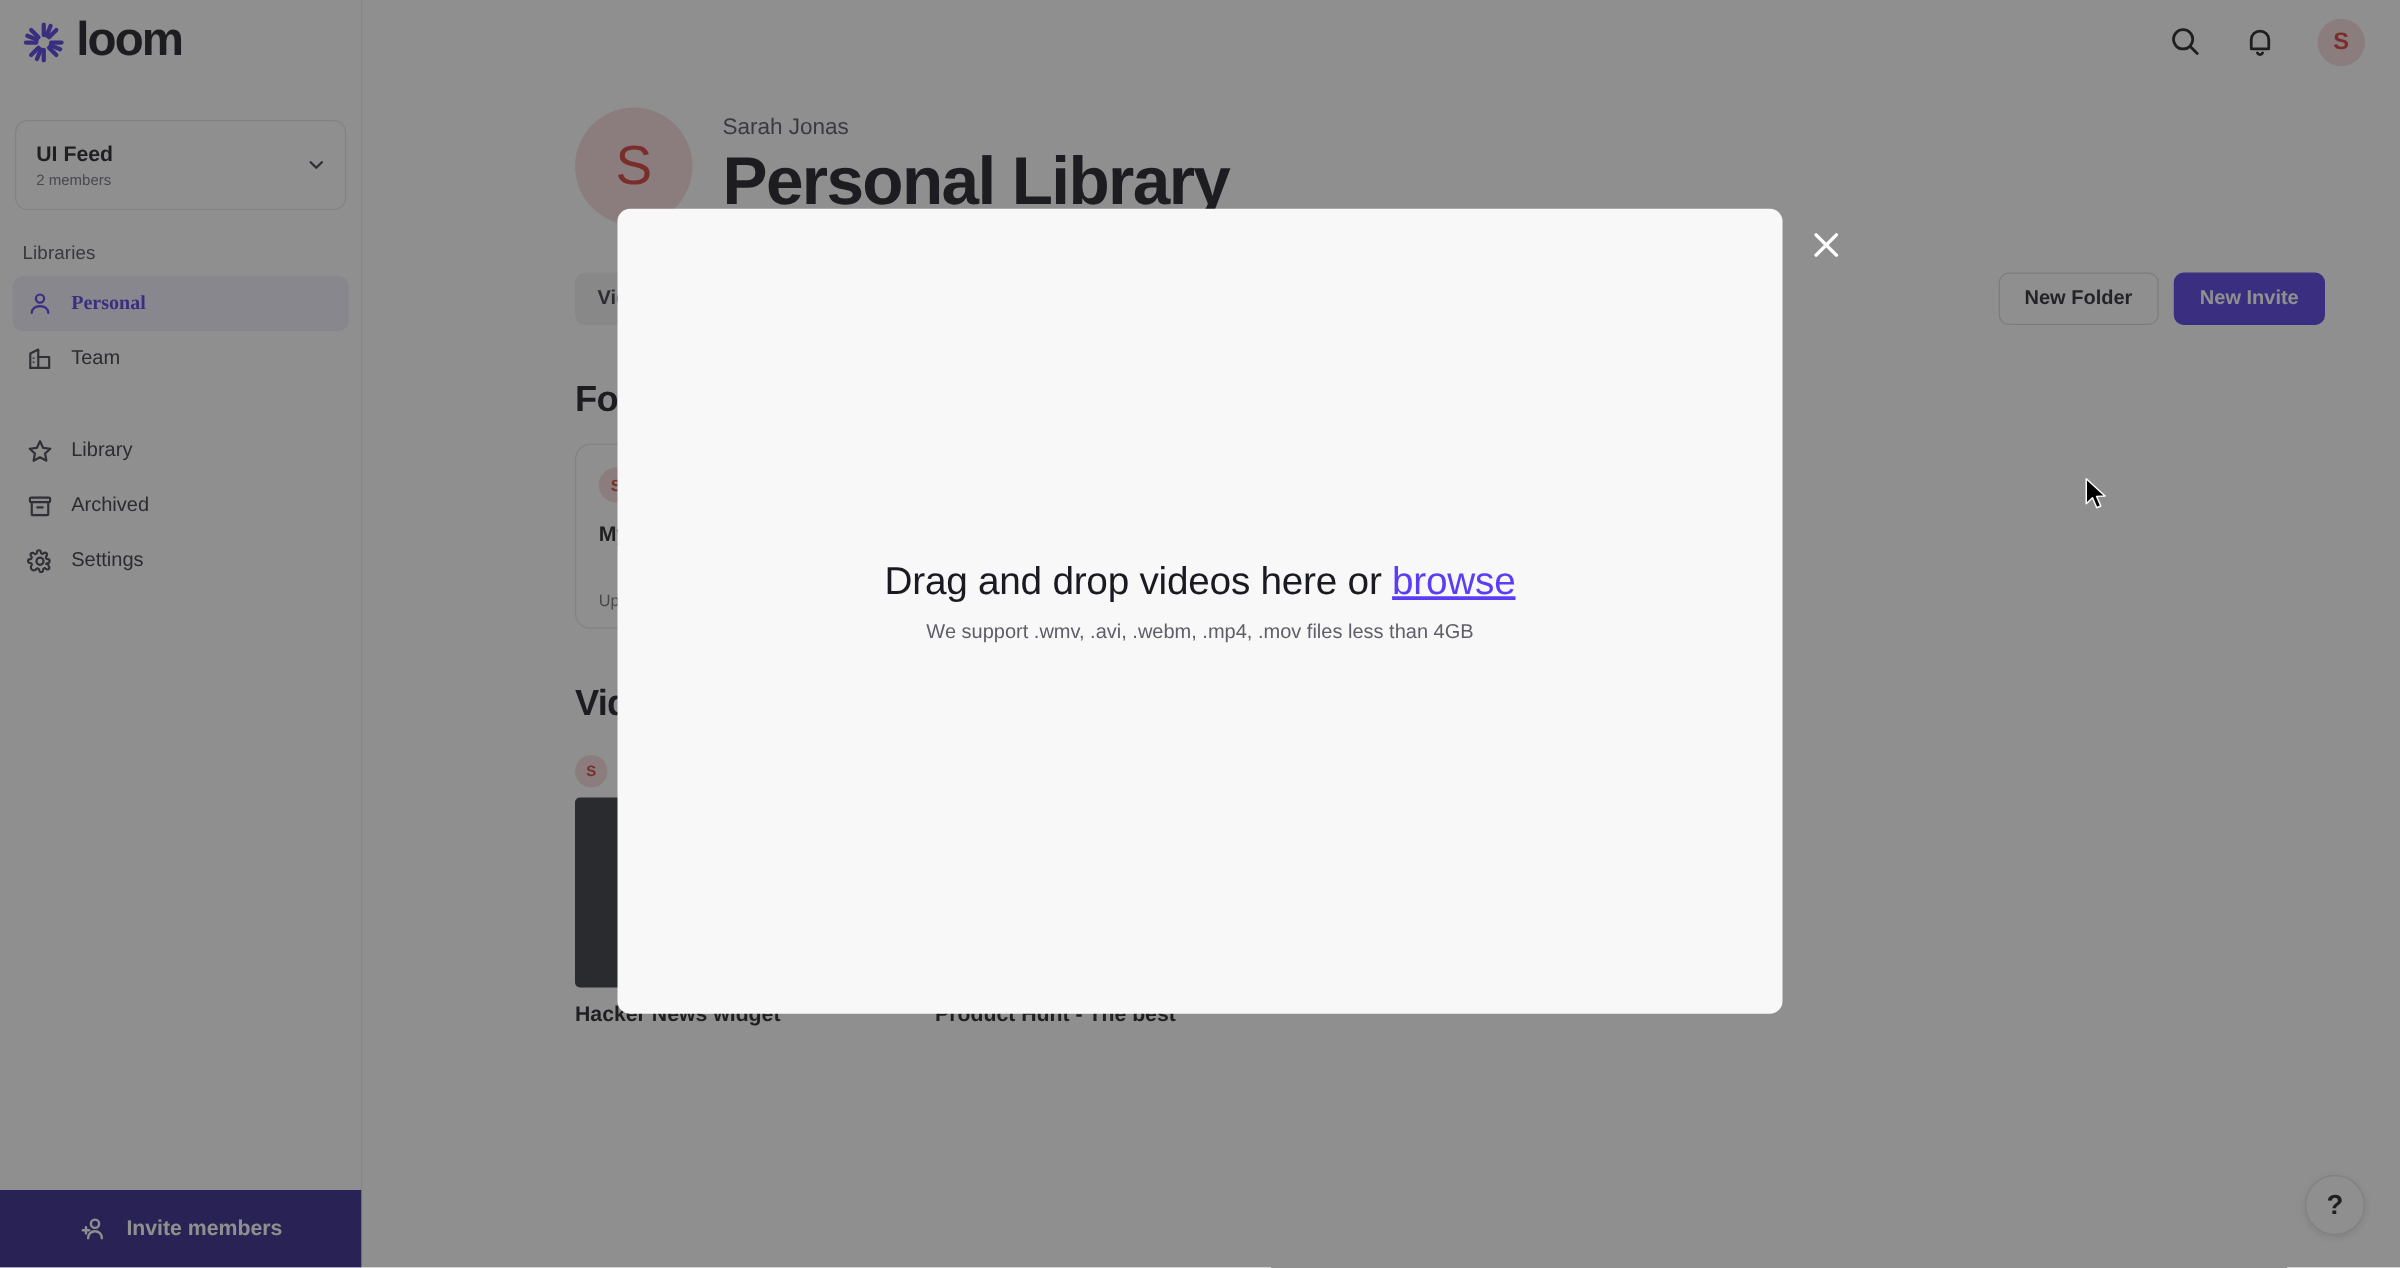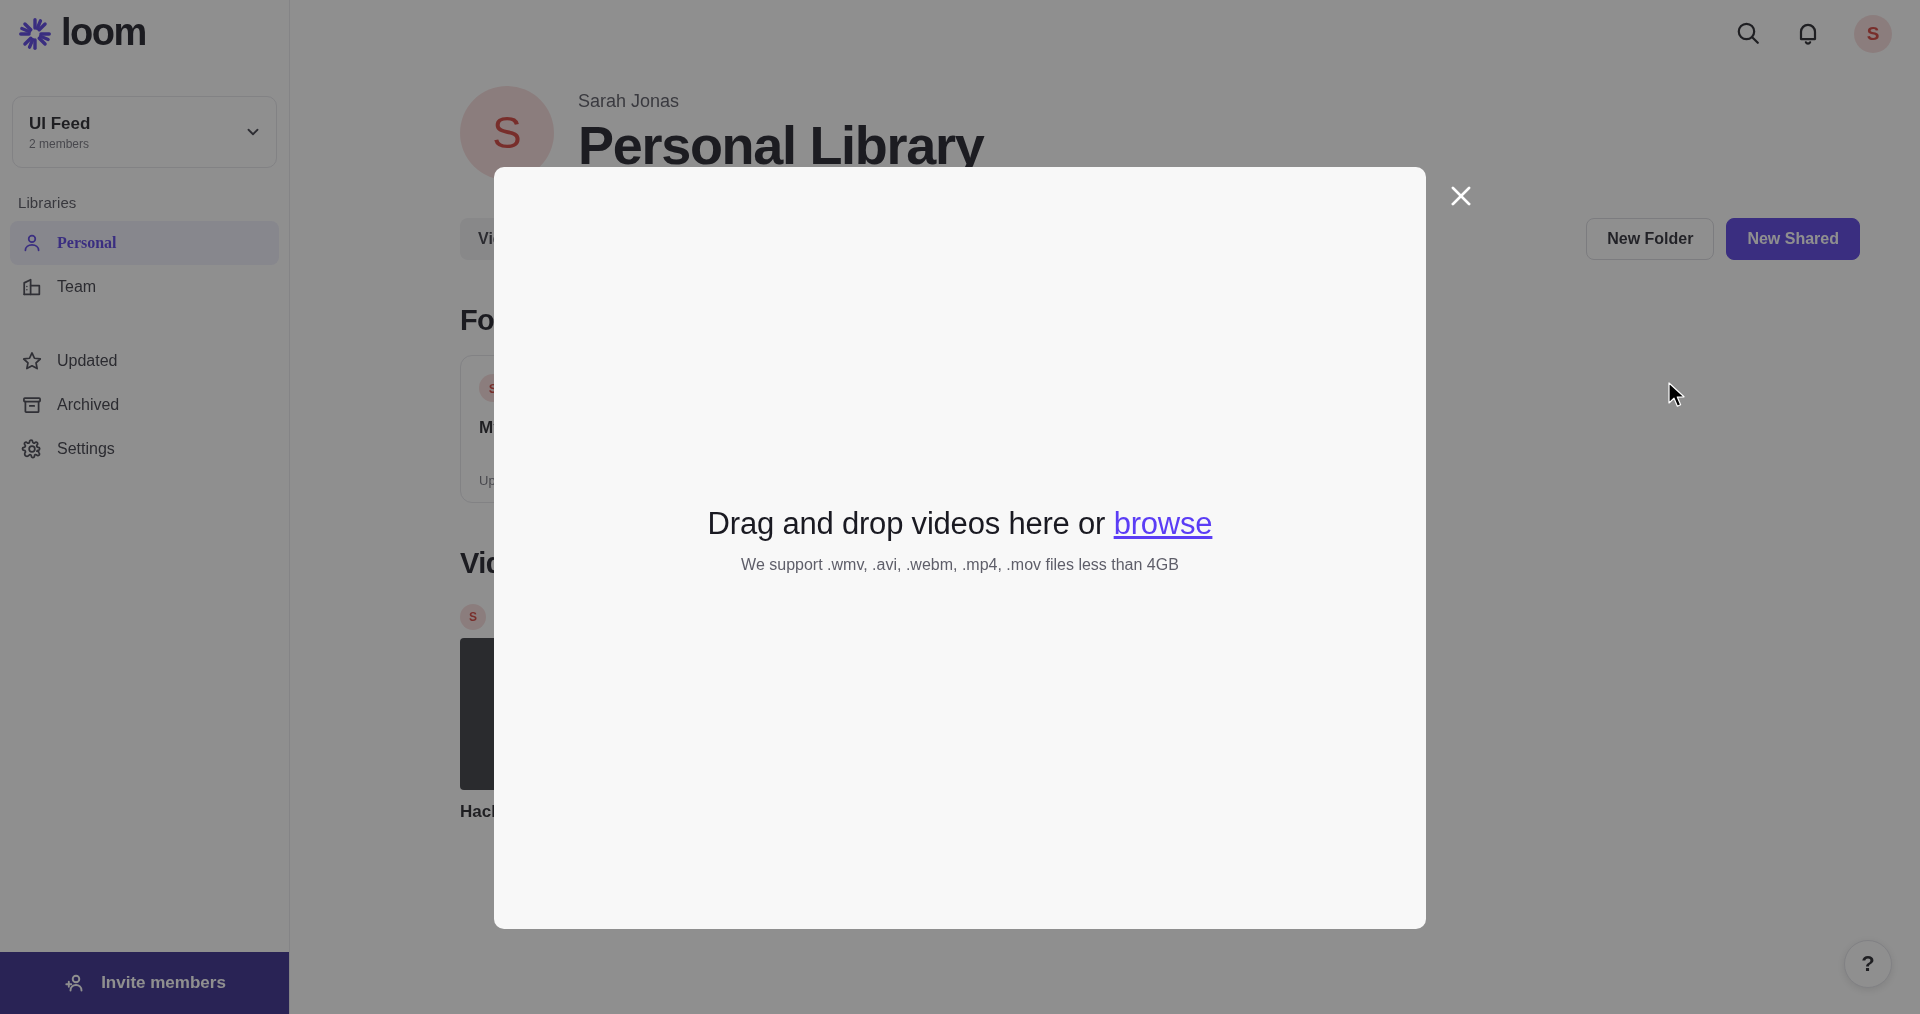--- a/index.html
+++ b/index.html
@@ -176,21 +176,21 @@
     z-index: 4;
   }
 
   
   .overlay {
     position:absolute; inset:0; background: rgba(40,40,40,.52);
     z-index: 10;
   }
   .modal {
     position:absolute; left: 494px; top: 167px;
-    width: 932px; height: 762px;
+    width: 932px; height: 644px;
     background:#f8f8f8; border-radius: 10px;
     z-index: 11;
     display:flex; align-items:center; justify-content:center;
     flex-direction: column;
   }
   .modal-inner { text-align:center; transform: translateY(-8px); }
   .drop-line { font-size: 31px; color:#1a1a22; letter-spacing:-0.2px; }
   .drop-line .browse { color:#5b3df5; text-decoration: underline; cursor:pointer; }
   .drop-sub { font-size: 16px; color:#5e5e69; margin-top: 14px; }
   .modal-close {
@@ -273,21 +273,21 @@
       </div>
 
       <div class="nav-gap"></div>
 
       <div class="nav-item">
         <span class="nav-ico">
           <svg viewBox="0 0 24 24" width="22" height="22" fill="none" stroke="currentColor" stroke-width="1.9" stroke-linecap="round" stroke-linejoin="round">
               <polygon points="12 3.2 14.7 9 21 9.8 16.4 14 17.6 20.3 12 17.2 6.4 20.3 7.6 14 3 9.8 9.3 9"></polygon>
             </svg>
         </span>
-        <span>Updated</span>
+        <span>Library</span>
       </div>
 
       <div class="nav-item">
         <span class="nav-ico">
           <svg viewBox="0 0 24 24" width="22" height="22" fill="none" stroke="currentColor" stroke-width="1.9" stroke-linecap="round" stroke-linejoin="round">
               <rect x="3.2" y="4.4" width="17.6" height="4" rx="1"></rect>
               <path d="M4.8 8.4V19a.8.8 0 0 0 .8.8h12.8a.8.8 0 0 0 .8-.8V8.4"></path>
               <line x1="9.6" y1="13" x2="14.4" y2="13"></line>
             </svg>
         </span>
@@ -346,21 +346,21 @@
       </div>
     </div>
 
     <div class="toolbar">
       <div class="tabs">
         <button class="tab selected">Videos</button>
         <button class="tab">Documents</button>
       </div>
       <div class="spacer"></div>
       <button class="btn">New Folder</button>
-      <button class="btn primary">New Shared</button>
+      <button class="btn primary">New Invite</button>
     </div>
 
     <h2 class="sec-title">Folders</h2>
     <div class="folder-grid">
       <div class="folder-card">
         <div class="folder-av">S</div>
         <div class="folder-name">My Folder</div>
         <div class="folder-meta">Updated 2 days ago</div>
       </div>
     </div>

